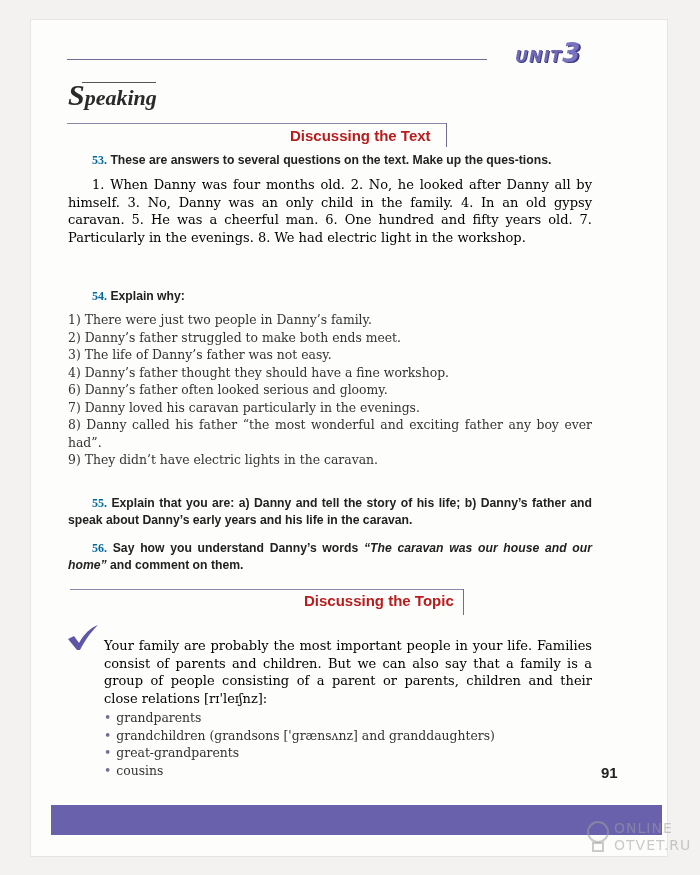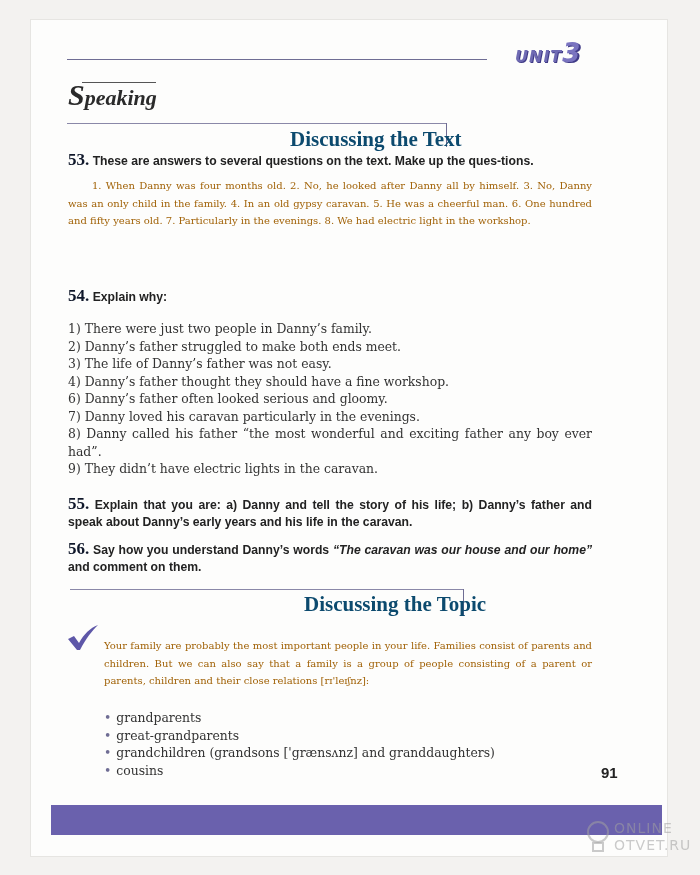--- a/index.html
+++ b/index.html
@@ -20,28 +20,28 @@
     margin-left: 17px;
   }
   .unit-badge .num { font-size: 26px; color: #7a74c0; text-shadow: 2px 1px 0 #3f3a86; }
   .section-title {
     position: absolute; left: 68px; top: 78px; font-family: "Liberation Serif", serif;
     font-style: italic; font-weight: bold; font-size: 22px; color: #2a2a2a;
   }
   .section-title .cap { font-size: 30px; }
   .section-title .overline { position:absolute; left: 14px; top: 4px; width: 74px; height: 1px; background:#555; }
   .subhead {
-    position: absolute; font-family: Liberation Serif, serif; font-size: 21px; color: #0c4a6e;
+    position: absolute; font-family: Liberation Sans, sans-serif; font-size: 15px; color: #b91c1c;
     font-weight: bold;
   }
   .subhead-box { position: absolute; width: 1px; background: #6f6d94; }
-  .ex-num { font-family: "Liberation Serif", serif; color: #0f172a; font-size: 17px; font-weight: bold; }
+  .ex-num { font-family: "Liberation Serif", serif; color: #0369a1; font-size: 12px; font-weight: bold; margin-left: 24px; }
   .instr { font-family: "Liberation Sans", sans-serif; font-weight: bold; font-size: 12.2px; color: #222; }
   .body-text {
-    font-family: "DejaVu Serif", serif; font-size: 10px; line-height: 17.6px; color: #a16207;
+    font-family: "DejaVu Serif", serif; font-size: 13px; line-height: 17.6px; color: #000000;
     text-align: justify;
   }
   .para { position: absolute; left: 68px; width: 524px; }
   .list-line { font-family: "DejaVu Serif", serif; font-size: 12.4px; line-height: 17.5px; color: #333; }
   .bullet-list { position: absolute; left: 104px; top: 709px; margin: 0; padding: 0; list-style: none; }
   .bullet-list li { font-family: "DejaVu Serif", serif; font-size: 12.4px; line-height: 17.5px; color: #333; }
   .bullet-list li .dot { color: #6f6d94; margin-right: 5px; }
   .page-num { position: absolute; left: 601px; top: 764px; font-family: Liberation Sans, sans-serif; font-weight: bold; font-size: 15px; color: #222; }
   .footer-bar { position: absolute; left: 51px; top: 805px; width: 611px; height: 30px; background: #6a61ad; }
   .watermark {
@@ -75,21 +75,21 @@
     <span>These are answers to several questions on the text. Make up the ques-tions.</span>
   </div>
   <div class="body-text" style="margin-top:8px; text-indent:24px;">1. When Danny was four months old. 2. No, he looked after Danny all by himself. 3. No, Danny was an only child in the family. 4. In an old gypsy caravan. 5. He was a cheerful man. 6. One hundred and fifty years old. 7. Particularly in the evenings. 8. We had electric light in the workshop.</div>
 </div>
 
 <div class="para" style="top:287px;">
   <div class="instr" style="line-height:18px;">
     <span class="ex-num">54.</span>
     <span>Explain why:</span>
   </div>
-  <div class="list-line" style="margin-top:14px;">1) There were just two people in Danny’s family.</div>
+  <div class="list-line" style="margin-top:6px;">1) There were just two people in Danny’s family.</div>
   <div class="list-line">2) Danny’s father struggled to make both ends meet.</div>
   <div class="list-line">3) The life of Danny’s father was not easy.</div>
   <div class="list-line">4) Danny’s father thought they should have a fine workshop.</div>
   <div class="list-line">6) Danny’s father often looked serious and gloomy.</div>
   <div class="list-line">7) Danny loved his caravan particularly in the evenings.</div>
   <div class="list-line" style="text-align:justify;">8) Danny called his father “the most wonderful and exciting father any boy ever had”.</div>
   <div class="list-line">9) They didn’t have electric lights in the caravan.</div>
 </div>
 
 <div class="para instr" style="top:495px; line-height:17px; text-align:justify;">
@@ -107,22 +107,22 @@
 <div class="subhead" style="left:304px; top:592px;">Discussing the Topic</div>
 
 <svg class="abs" style="left:66px; top:624px;" width="34" height="28" viewBox="0 0 34 28">
   <path d="M2 15 L8 12 L13 19 C18 10 24 4 32 1 C26 7 20 14 14 26 L11 26 Z" fill="#5e57a8"></path>
 </svg>
 
 <div class="abs body-text" style="left:104px; top:637px; width:488px;">Your family are probably the most important people in your life. Families consist of parents and children. But we can also say that a family is a group of people consisting of a parent or parents, children and their close relations [rɪ'leɪʃnz]:</div>
 
 <ul class="bullet-list">
   <li><span class="dot">•</span><span>grandparents</span></li>
+  <li><span class="dot">•</span><span>grandchildren (grandsons ['grænsʌnz] and granddaughters)</span></li>
   <li><span class="dot">•</span><span>great-grandparents</span></li>
-  <li><span class="dot">•</span><span>grandchildren (grandsons ['grænsʌnz] and granddaughters)</span></li>
   <li><span class="dot">•</span><span>cousins</span></li>
 </ul>
 
 <div class="page-num">91</div>
 
 <div class="footer-bar"></div>
 
 <svg class="wm-icon" viewBox="0 0 24 36">
   <circle cx="12" cy="12" r="10" fill="none" stroke="rgba(160,160,160,0.55)" stroke-width="2"></circle>
   <rect x="7" y="23" width="10" height="8" fill="none" stroke="rgba(160,160,160,0.55)" stroke-width="2"></rect>

